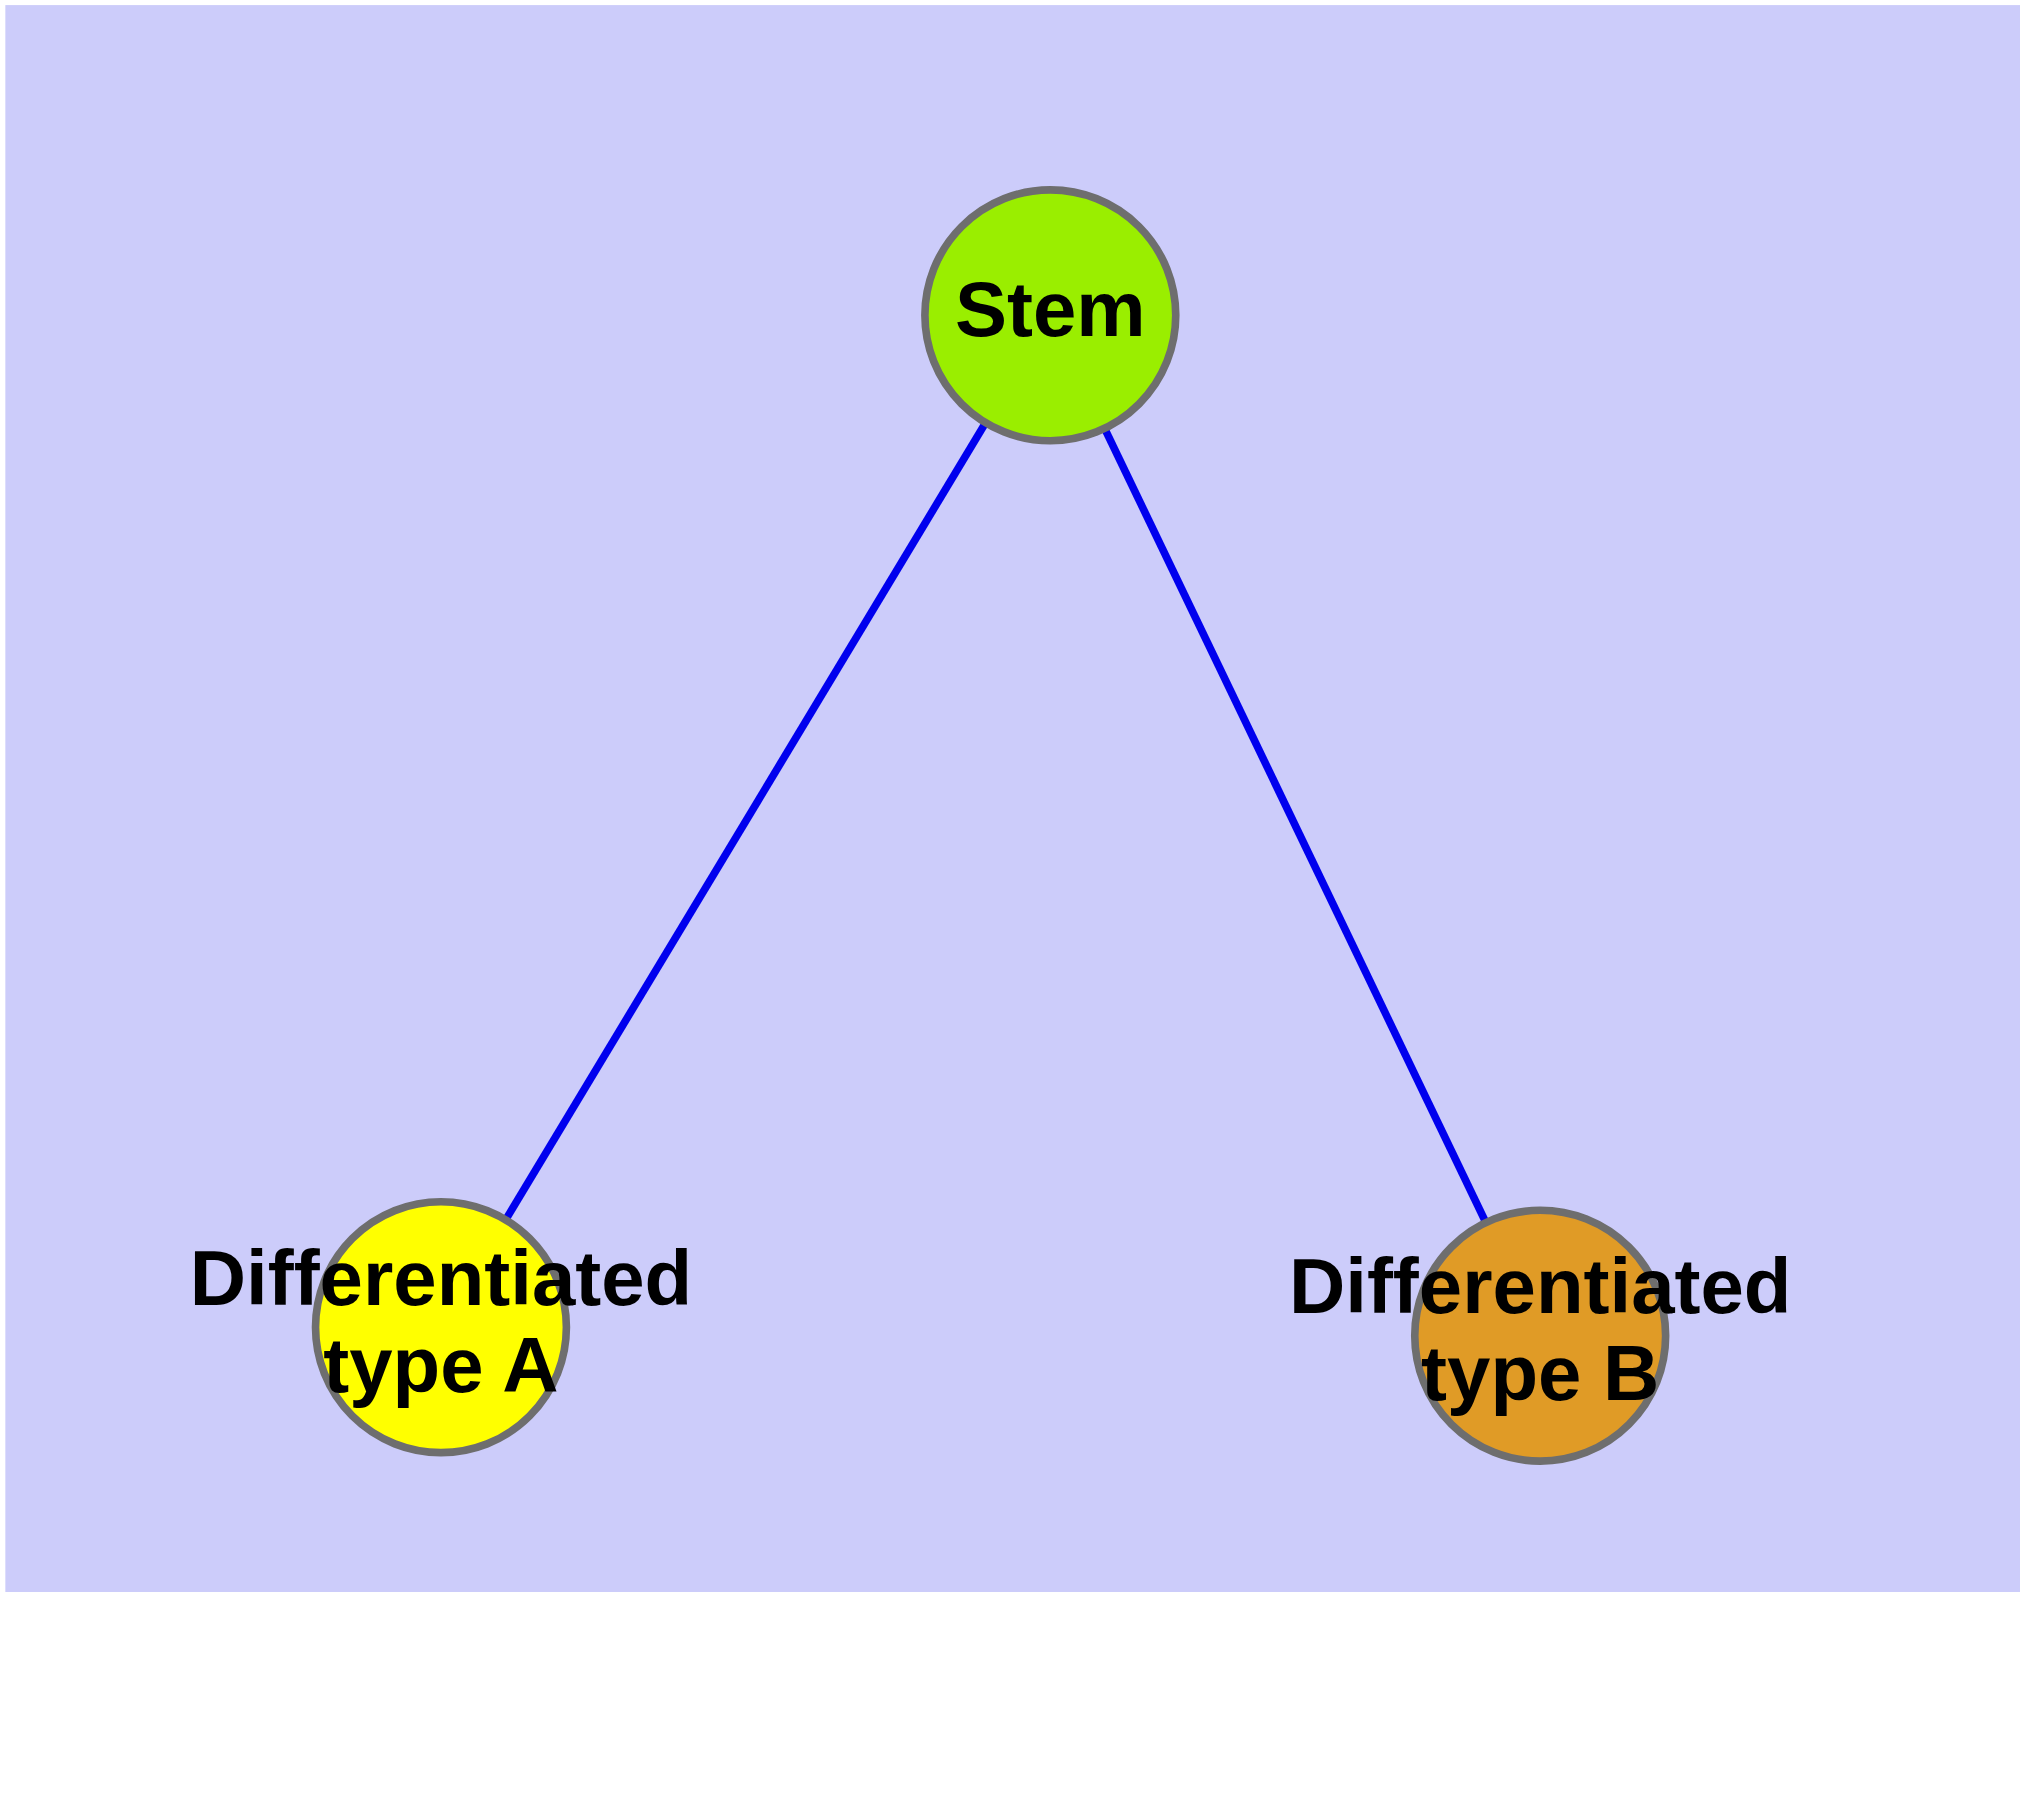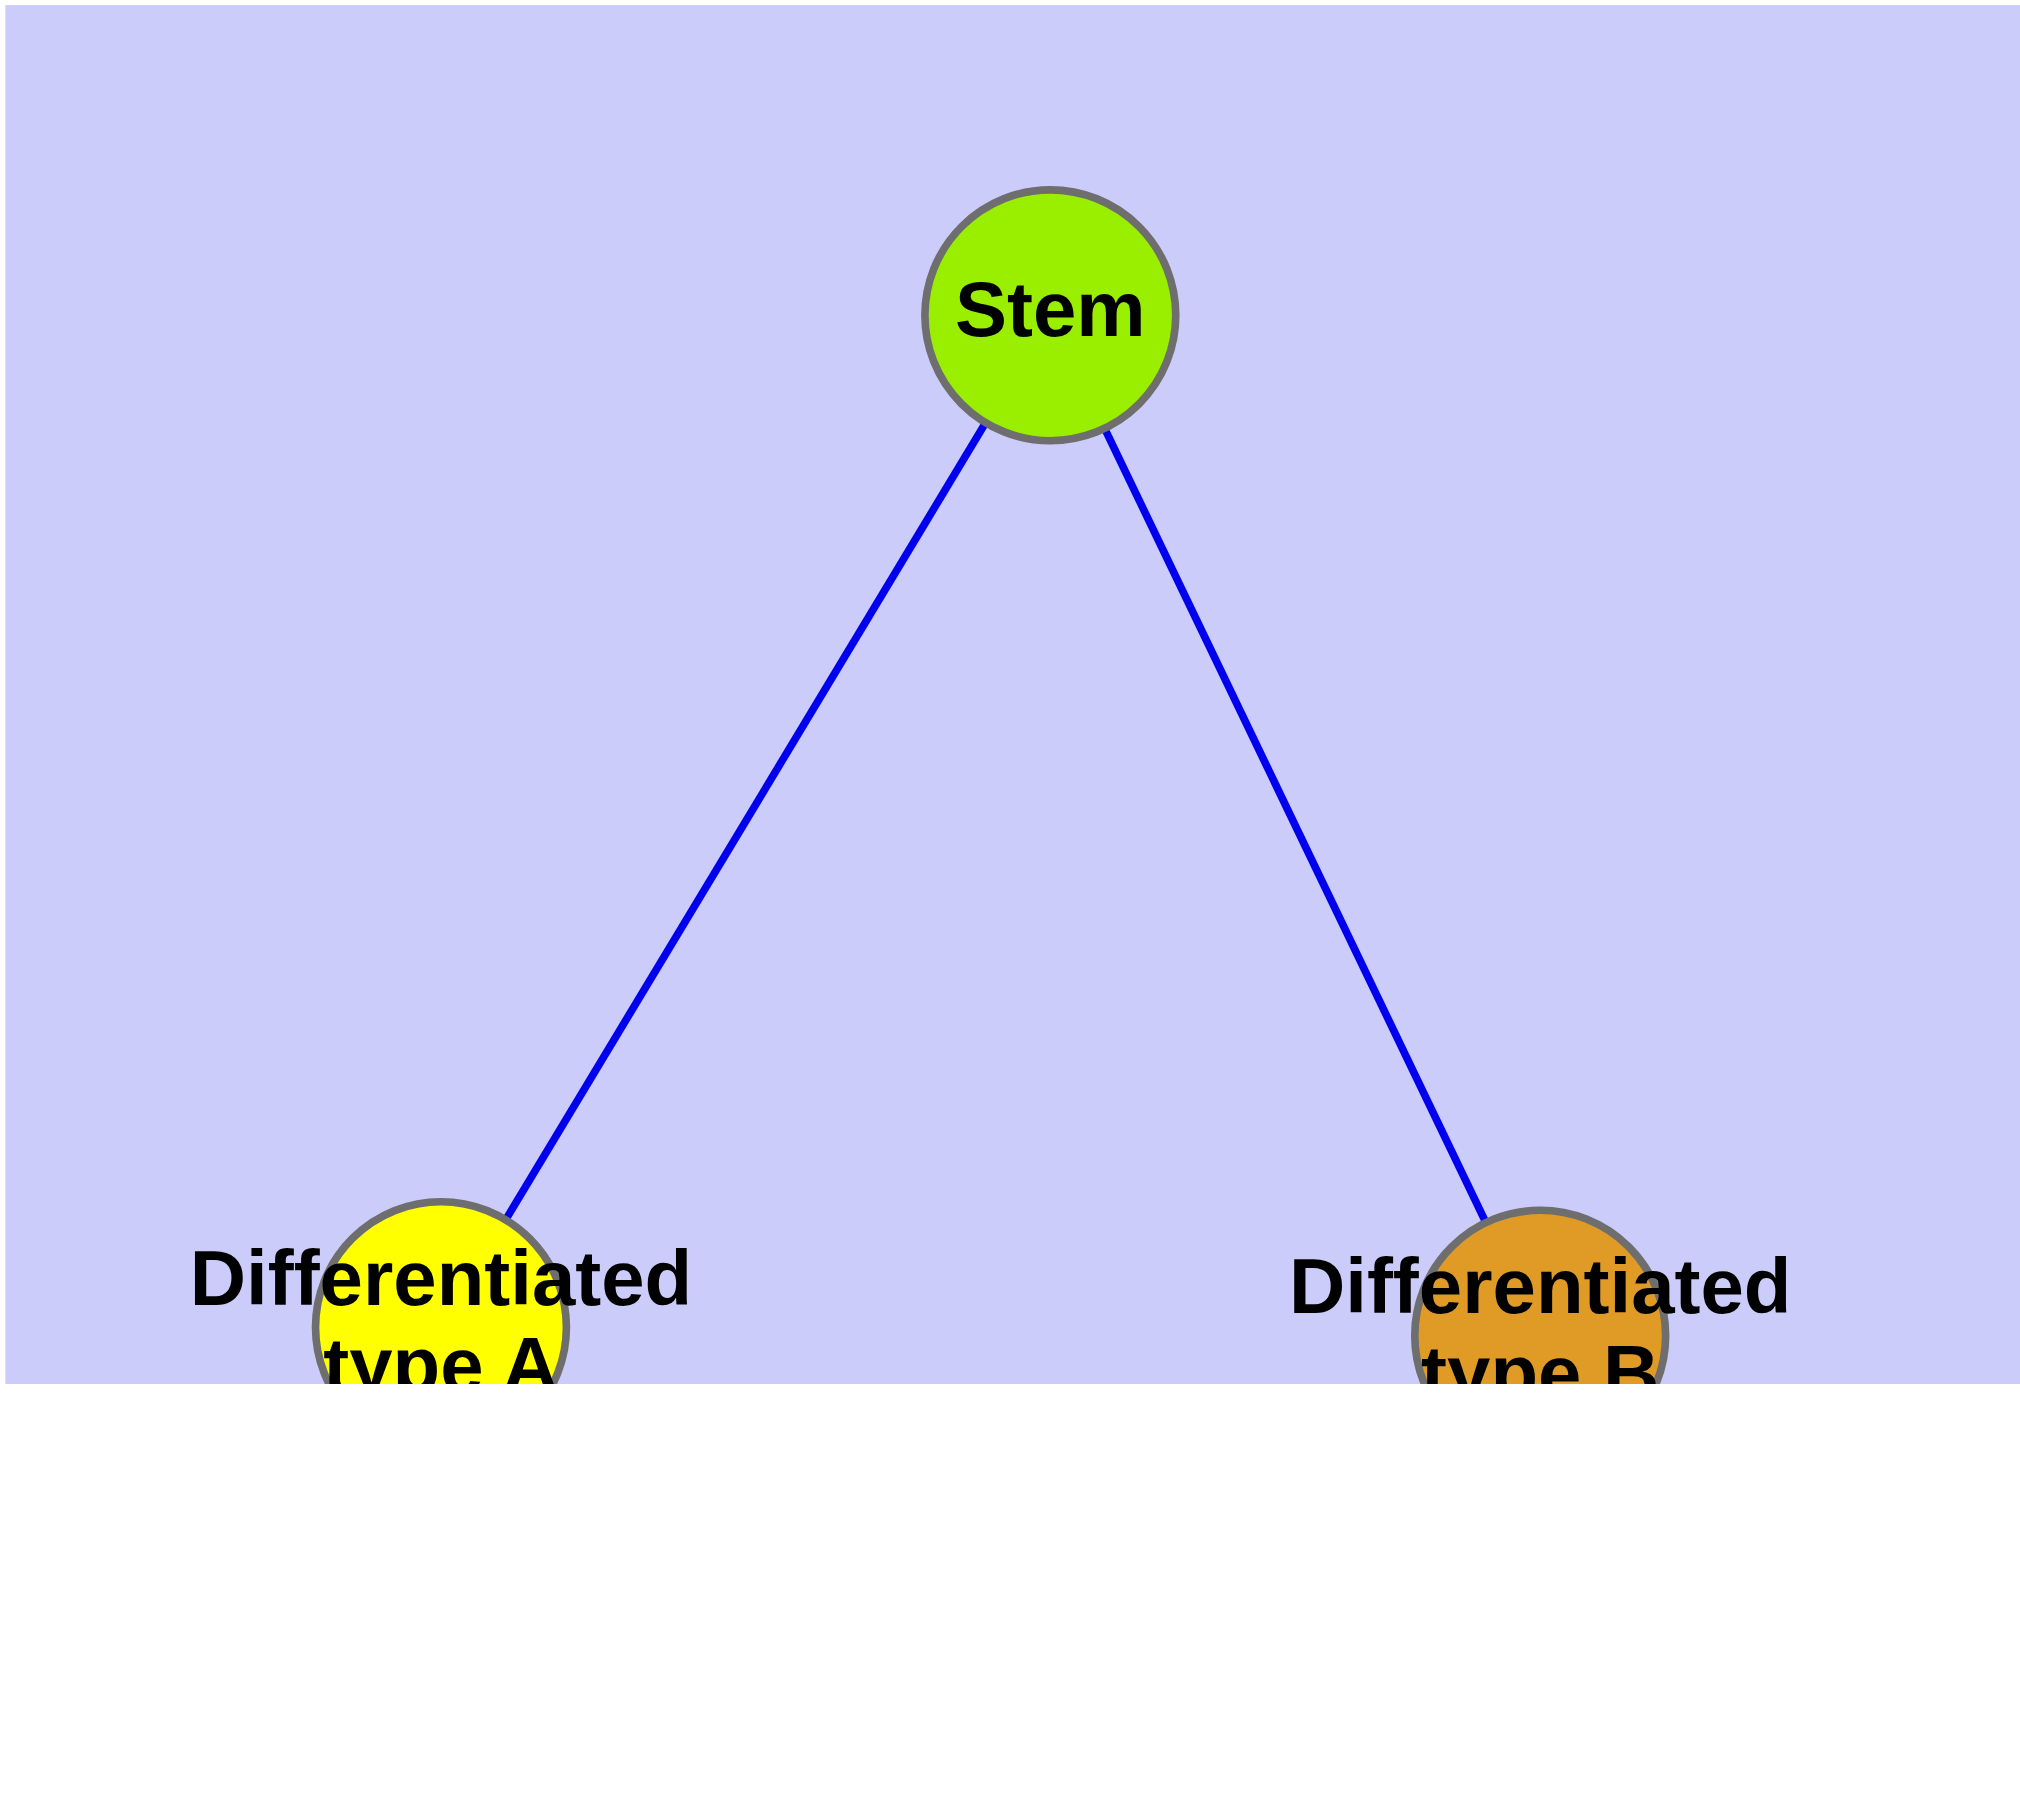--- a/index.html
+++ b/index.html
@@ -37,21 +37,21 @@
     font-family: "Liberation Sans", sans-serif;
     font-weight: bold;
     fill: #000000;
     text-anchor: middle;
     dominant-baseline: middle;
   }
 </style>
 </head>
 <body>
 
-<div id="canvas-wrap" style="width: 2021px; height: 1384px; background: rgb(255, 255, 255);">
+<div id="canvas-wrap" style="width: 2021px; height: 1592px; background: rgb(255, 255, 255);">
   <svg id="graph-svg" viewBox="0 0 2384 2138" xmlns="http://www.w3.org/2000/svg" style="width: 2021px; height: 1812px;">
 
     <rect id="bg-rect" x="6" y="6" width="2378" height="2132" fill="#ccccfa"></rect>
 
     <g id="edge-layer">
         <line x1="1239" y1="372" x2="520" y2="1566" stroke="#0000ee" stroke-width="9" class="edge-line"></line>
         <line x1="1239" y1="372" x2="1817" y2="1576" stroke="#0000ee" stroke-width="9" class="edge-line"></line>
       </g>
     <g id="node-layer">
         <circle cx="1239" cy="372" r="148" fill="#9aee00" class="node-circle" stroke="#6e6e6e" stroke-width="9"></circle>

